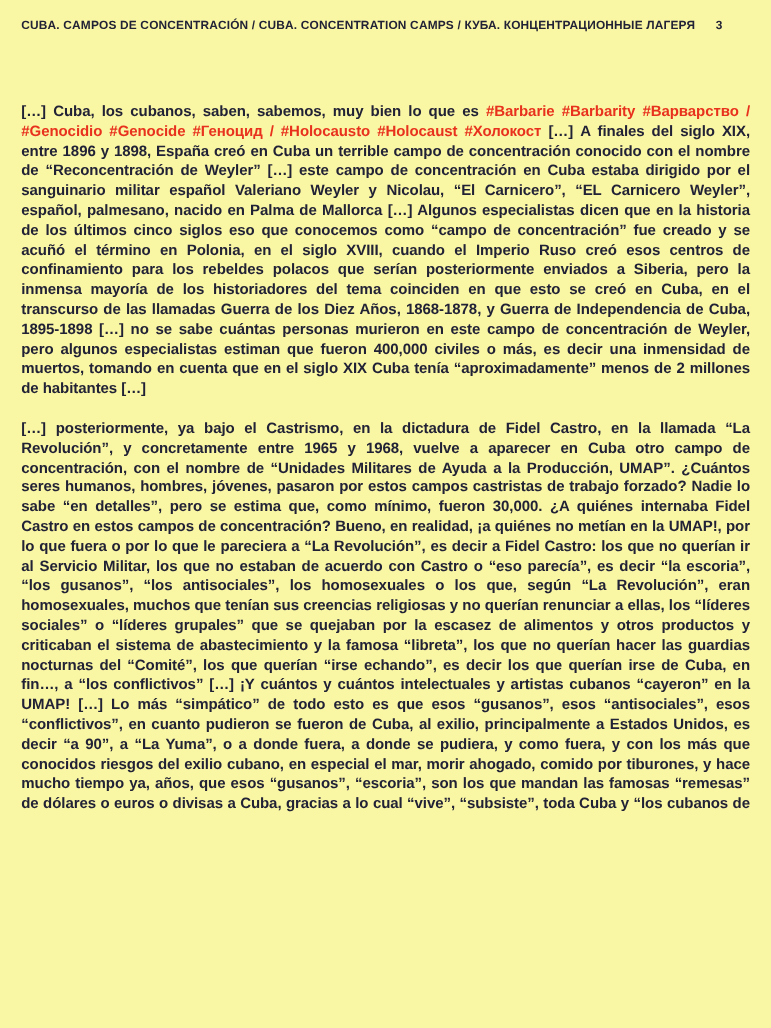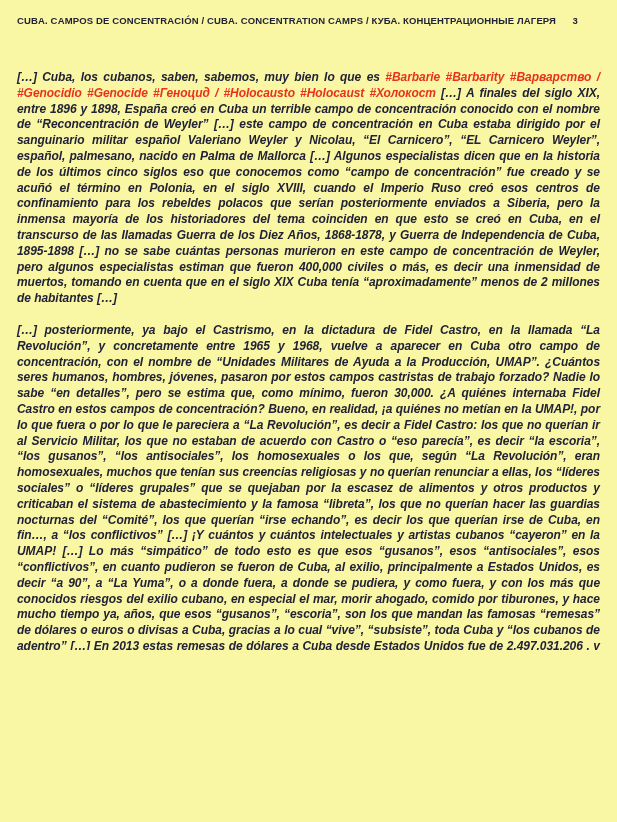--- a/index.html
+++ b/index.html
@@ -33,22 +33,21 @@
     font-size: 9.5px;
     font-weight: bold;
     color: var(--ink);
     letter-spacing: 0.15px;
   }
   .header .pagenum {
     padding-right: 22px;
     flex: 0 0 auto;
   }
   main {
-    margin-top: 44px;
-    font-style: italic;
+    margin-top: 56px;
   }
   p.doc {
     margin: 0 0 16px 0;
     font-size: 12px;
     font-weight: bold;
     line-height: 15.8px;
     text-align: justify;
     color: var(--ink);
     letter-spacing: -0.05px;
   }

